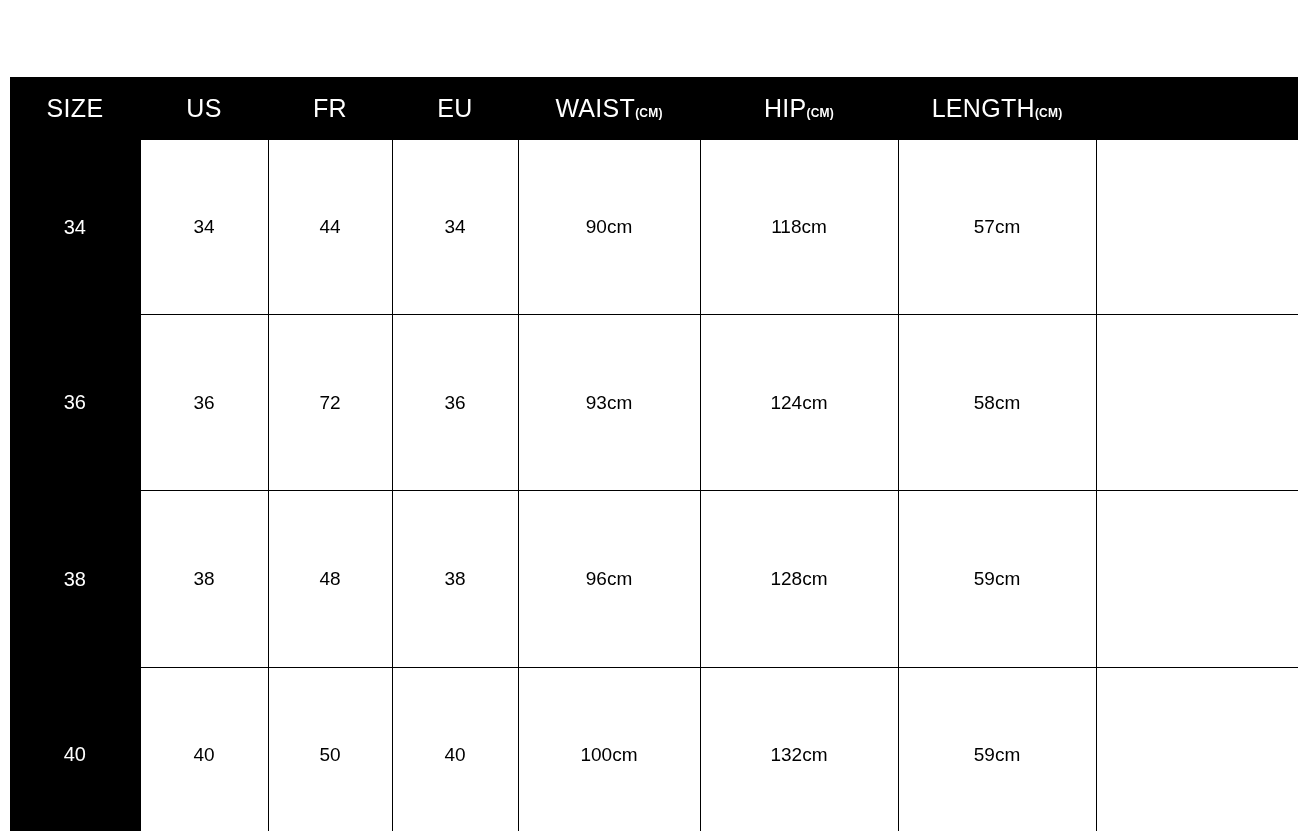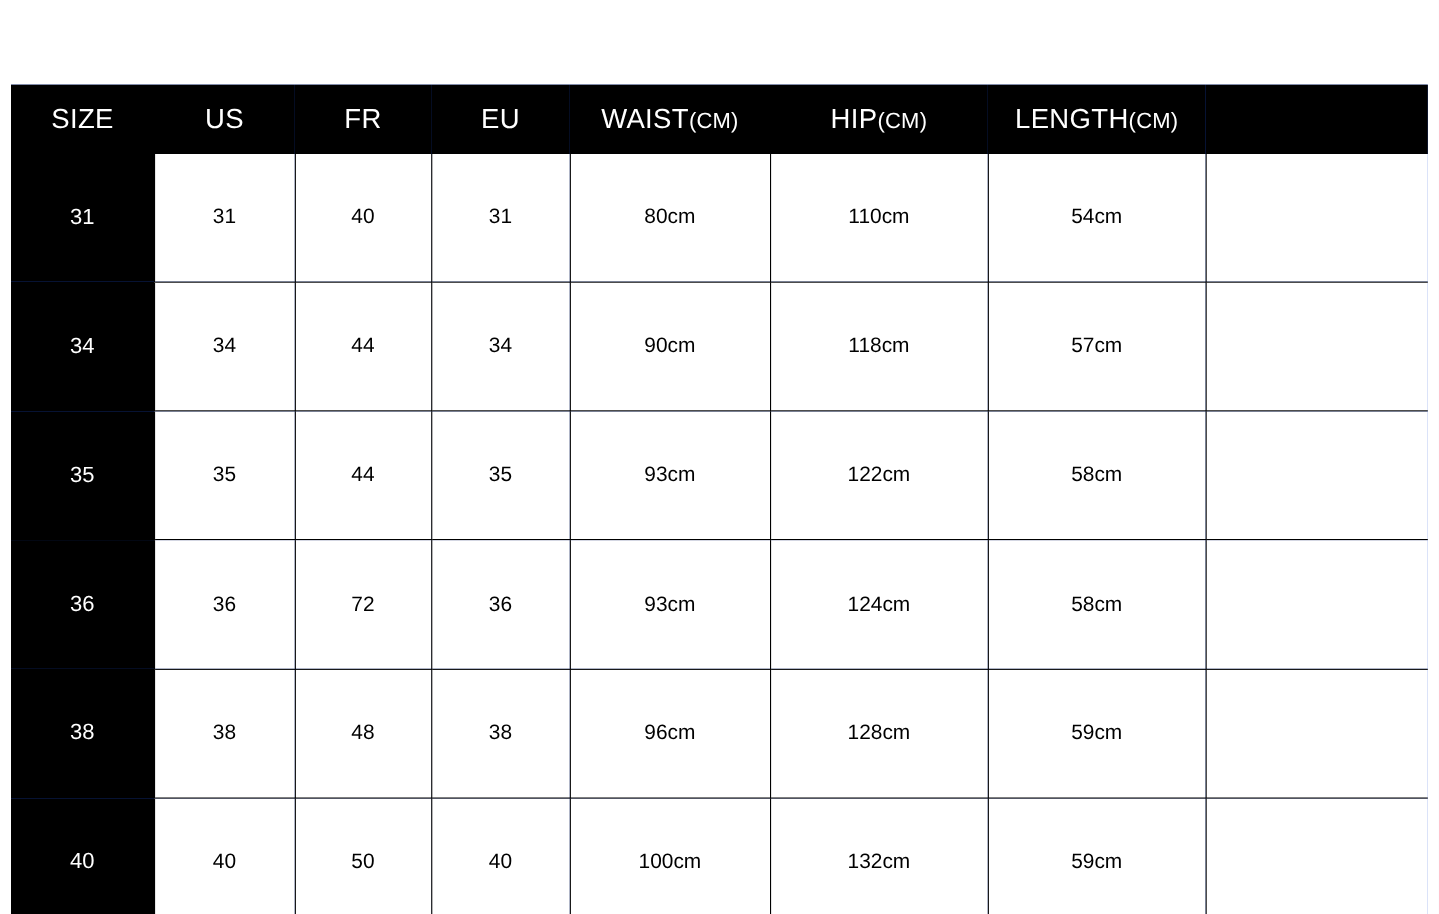--- a/index.html
+++ b/index.html
@@ -50,22 +50,23 @@
     font-weight: 400;
     font-size: 25px;
     height: 63px;
     padding: 0;
     text-align: center;
     vertical-align: middle;
     border: none;
     letter-spacing: 0.3px;
   }
   thead th .unit {
-    font-size: 20px;
+    font-size: 12px;
     letter-spacing: 0.2px;
+    font-weight: bold;
   }
   thead th.blank-head {
     background: #000000;
   }
 
   tbody td {
     border: 1px solid #000000;
     text-align: center;
     vertical-align: middle;
     font-size: 19px;
@@ -119,47 +120,27 @@
           <th><span>FR</span><span class="unit"></span></th>
           <th><span>EU</span><span class="unit"></span></th>
           <th><span>WAIST</span><span class="unit">(CM)</span></th>
           <th><span>HIP</span><span class="unit">(CM)</span></th>
           <th><span>LENGTH</span><span class="unit">(CM)</span></th>
           <th class="blank-head"><span></span></th>
         </tr>
       </thead>
       <tbody>
         <tr>
-          <td class="size-cell">31</td>
-          <td>31</td>
-          <td>40</td>
-          <td>31</td>
-          <td>80cm</td>
-          <td>110cm</td>
-          <td>54cm</td>
-          <td class="extra-cell"></td>
-        </tr>
-        <tr>
           <td class="size-cell">34</td>
           <td>34</td>
           <td>44</td>
           <td>34</td>
           <td>90cm</td>
           <td>118cm</td>
           <td>57cm</td>
-          <td class="extra-cell"></td>
-        </tr>
-        <tr>
-          <td class="size-cell">35</td>
-          <td>35</td>
-          <td>44</td>
-          <td>35</td>
-          <td>93cm</td>
-          <td>122cm</td>
-          <td>58cm</td>
           <td class="extra-cell"></td>
         </tr>
         <tr>
           <td class="size-cell">36</td>
           <td>36</td>
           <td>72</td>
           <td>36</td>
           <td>93cm</td>
           <td>124cm</td>
           <td>58cm</td>

